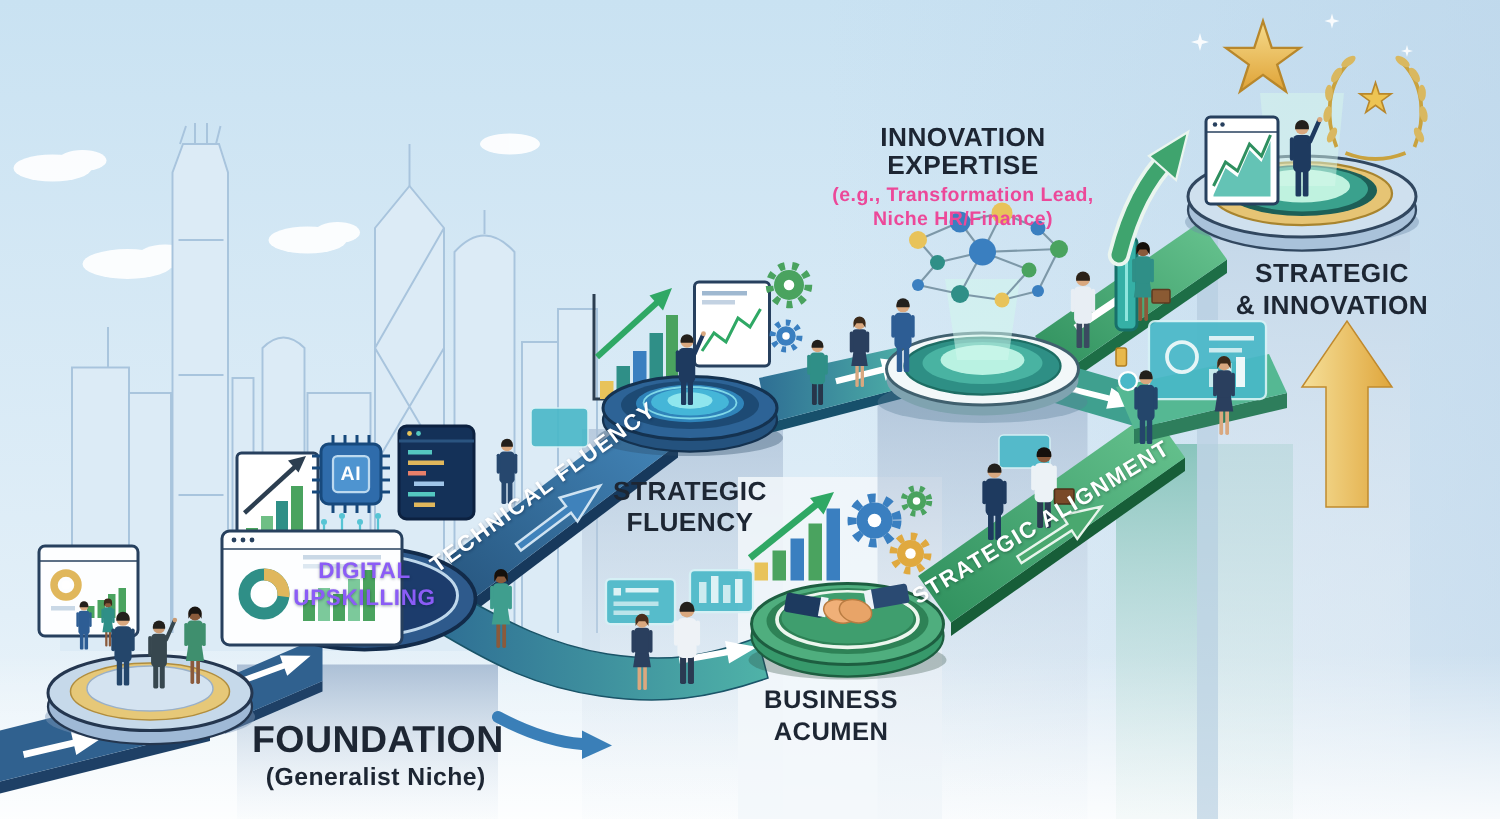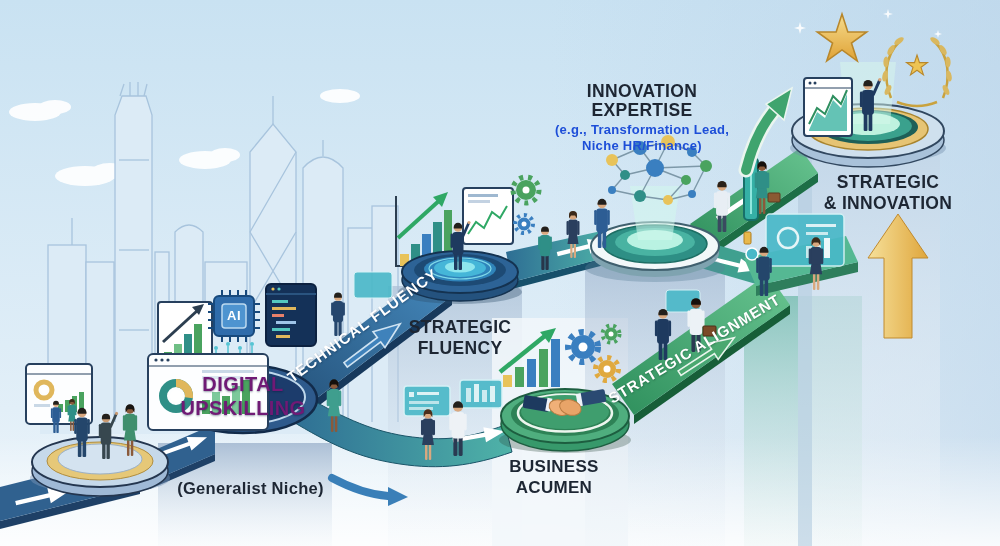--- a/index.html
+++ b/index.html
@@ -1,29 +1,29 @@
 <!DOCTYPE html>
 <html><head>
 <meta charset="utf-8">
 <style>
   html,body{margin:0;padding:0;background:#fff;}
   .scene{position:relative;width:1000px;height:546px;overflow:hidden;font-family:"Liberation Sans",sans-serif;}
   .scene svg{position:absolute;left:0;top:0;}
   .lbl{position:absolute;font-weight:800;color:#1d2633;text-align:center;line-height:1.2;letter-spacing:.3px;}
   .lbl .t1{font-size:25px;}
   .lbl .t2{font-size:16.5px;margin-top:1px;}
-  .lbl-digital{left:180px;top:372px;width:126px;color:#701a75;font-size:20px;line-height:1.22;letter-spacing:.4px;text-shadow:0 1px 2px rgba(0,20,50,.4);}
+  .lbl-digital{left:180px;top:372px;width:126px;color:#8b5cf6;font-size:15px;line-height:1.22;letter-spacing:.4px;text-shadow:0 1px 2px rgba(0,20,50,.4);}
   .lbl-tech-ramp{left:272px;top:317px;width:180px;transform:rotate(-36deg);color:#fff;font-size:15px;letter-spacing:1.2px;white-space:nowrap;text-shadow:0 1px 2px rgba(0,20,50,.35);}
   .lbl-strategic-ramp{left:592px;top:340px;width:205px;transform:rotate(-31deg);color:#fff;font-size:15px;letter-spacing:1px;white-space:nowrap;text-shadow:0 1px 2px rgba(0,40,25,.35);}
   .lbl-foundation{left:168px;top:478px;width:165px;}
   .lbl-tech{left:398px;top:317px;width:124px;font-size:17.5px;line-height:1.22;}
   .lbl-business{left:492px;top:457px;width:124px;font-size:17px;line-height:1.22;}
   .lbl-specialized{left:540px;top:82px;width:204px;}
   .lbl-specialized .t1{font-size:17.5px;line-height:1.1;}
-  .lbl-specialized .t2{font-size:13px;font-weight:600;line-height:1.25;color:#1d4ed8;}
+  .lbl-specialized .t2{font-size:13px;font-weight:600;line-height:1.25;color:#ec4899;}
   .lbl-leadership{left:806px;top:172px;width:164px;font-size:17.5px;line-height:1.2;}
   .lbl-ai{left:221px;top:308px;width:26px;color:#fff;font-size:13px;letter-spacing:.5px;}
 </style>
 </head>
 <body>
 
 <div class="scene">
 <svg width="1000" height="546" viewBox="0 0 1000 546">
   <defs>
     <linearGradient id="gSky" x1="0" y1="0" x2="0" y2="1">
@@ -511,20 +511,21 @@
     <ellipse cx="100" cy="462" rx="68" ry="25" fill="#c6d9ea" stroke="#24364f" stroke-width="2"></ellipse>
     <ellipse cx="100" cy="461" rx="53" ry="19" fill="#e6c878" stroke="#b08d3e" stroke-width="1"></ellipse>
     <ellipse cx="100" cy="459" rx="42" ry="15" fill="#d4e3f0" stroke="#9ab0c8" stroke-width="1"></ellipse>
   </g>
   <use href="#figM" transform="translate(82,457) scale(0.52)" style="--coat:#24466b"></use>
   <use href="#figMW" transform="translate(106,459) scale(0.48)" style="--coat:#37474f;--skin:#c99a72"></use>
   <use href="#figW" transform="translate(130,456) scale(0.55)" style="--coat:#3f8f6e;--skin:#8a5a3b;--hair:#191512"></use>
 </svg>
 
   <div class="lbl lbl-foundation">
+    <div class="t1">FOUNDATION</div>
     <div class="t2">(Generalist Niche)</div>
   </div>
   <div class="lbl lbl-digital">
     <div>DIGITAL</div>
     <div>UPSKILLING</div>
   </div>
   <div class="lbl lbl-tech-ramp">TECHNICAL FLUENCY</div>
   <div class="lbl lbl-tech">
     <div>STRATEGIC</div>
     <div>FLUENCY</div>

